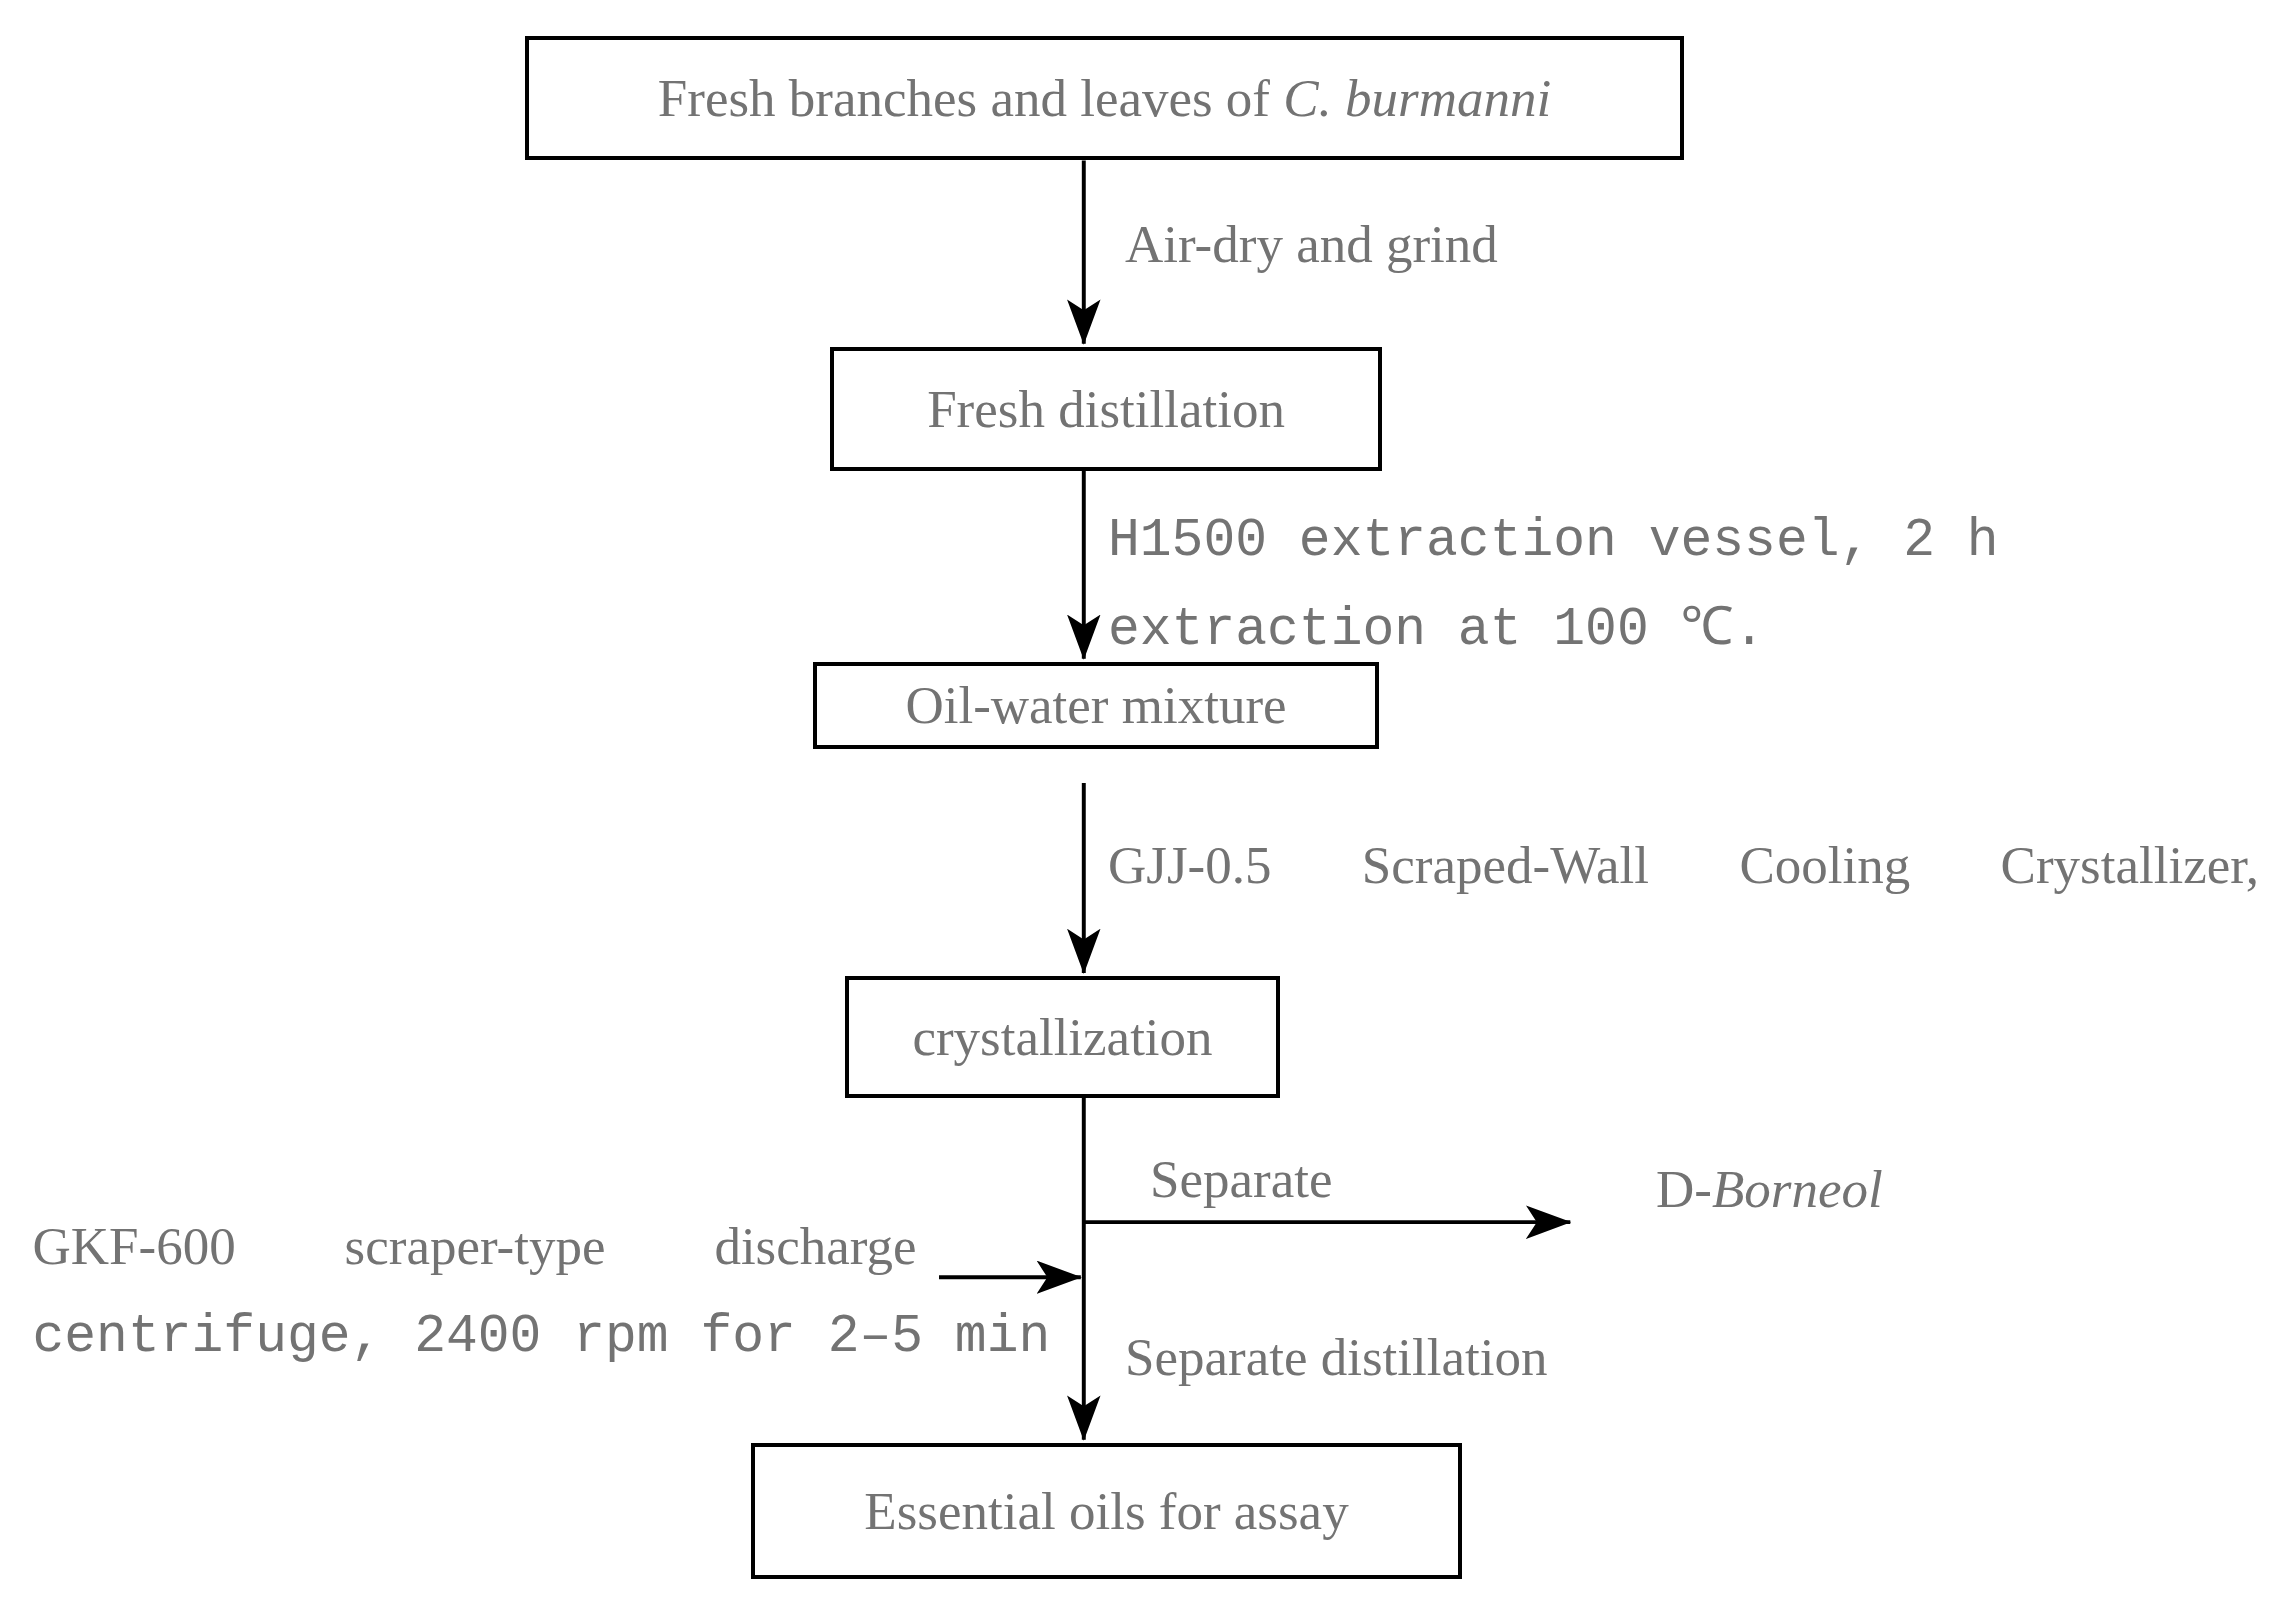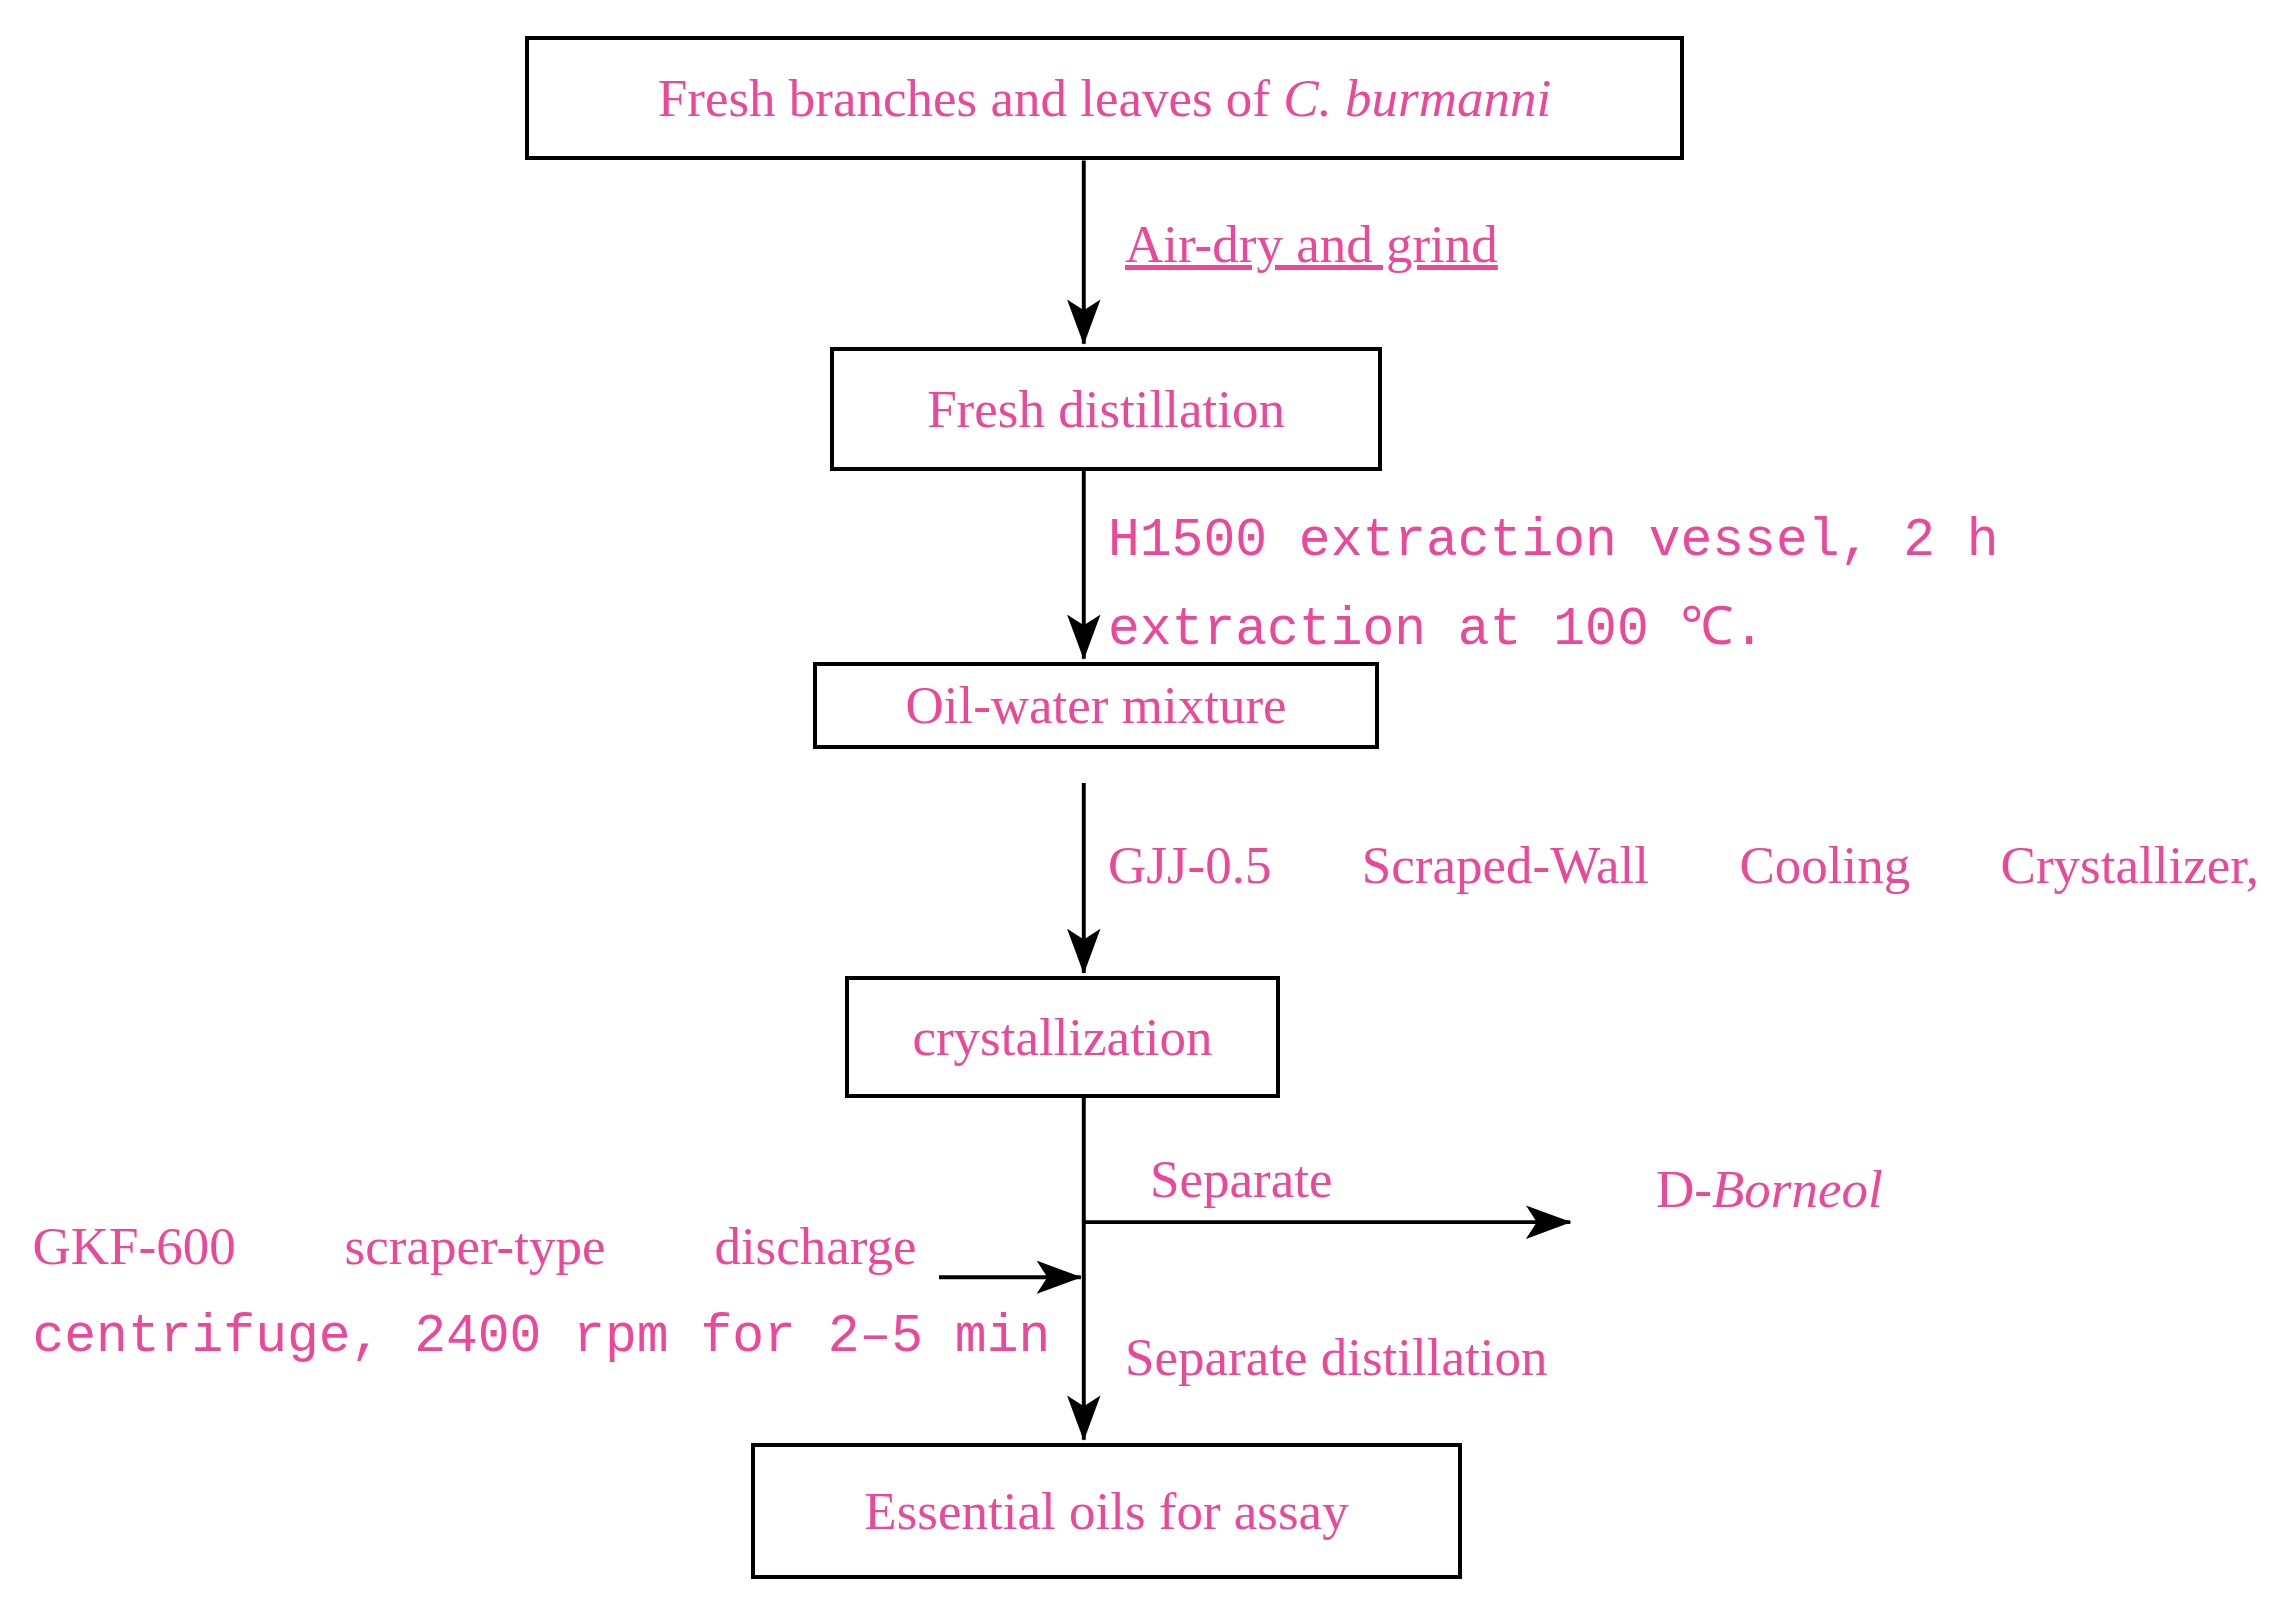--- a/index.html
+++ b/index.html
@@ -6,21 +6,21 @@
     margin: 0;
     padding: 0;
     background: #ffffff;
   }
   .canvas {
     position: relative;
     width: 2270px;
     height: 1621px;
     background: #ffffff;
     font-family: "Liberation Serif", "DejaVu Serif", serif;
-    color: #ec4899;
+    color: #737373;
     font-size: 53px;
     line-height: 1.25;
     overflow: hidden;
   }
   .connector-layer {
     position: absolute;
     left: 0; top: 0;
     width: 2270px;
     height: 1621px;
   }
@@ -38,21 +38,21 @@
   .box-source         { left: 525px;  top: 36px;   width: 1159px; height: 124px; }
   .box-steam          { left: 830px;  top: 347px;  width: 552px;  height: 124px; }
   .box-oilwater       { left: 813px;  top: 662px;  width: 566px;  height: 87px; }
   .box-crystallization{ left: 845px;  top: 976px;  width: 435px;  height: 122px; }
   .box-essential      { left: 751px;  top: 1443px; width: 711px;  height: 136px; }
 
   .annot {
     position: absolute;
     white-space: nowrap;
   }
-  .annot-air-dry   { left: 1125px; top: 211px; text-decoration: underline; }
+  .annot-air-dry   { left: 1125px; top: 211px; }
   .annot-h1500     { left: 1108px; top: 497px;  line-height: 89px; }
   .annot-gjj       { left: 1108px; top: 821px;  width: 1151px; line-height: 89px; }
   .annot-separate  { left: 1138px; top: 1146px; margin-left: 12px; }
   .annot-borneol   { left: 1609px; top: 1156px; margin-left: 47px; }
   .annot-gkf       { left: 32.5px;   top: 1201px; width: 884px; line-height: 91px; }
   .annot-molecular { left: 1125px; top: 1324px; }
 
   .justify-line {
     text-align: justify;
     text-align-last: justify;

